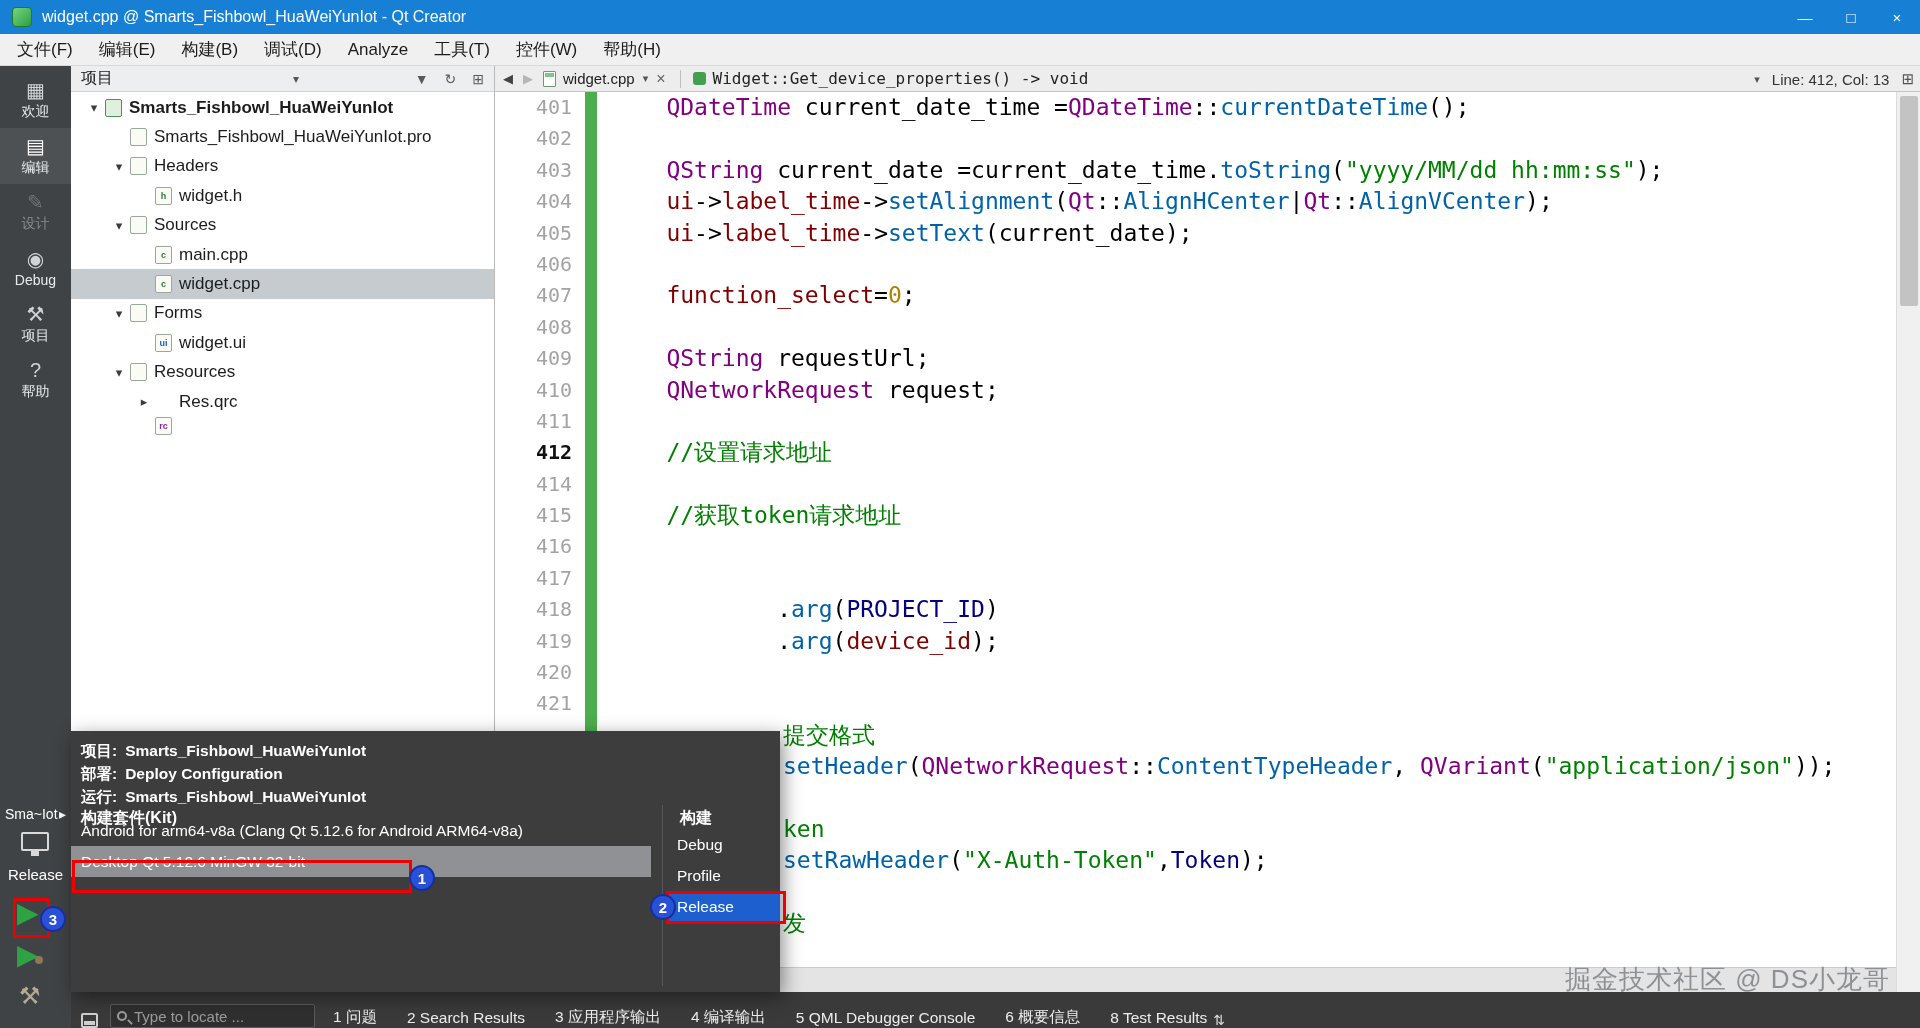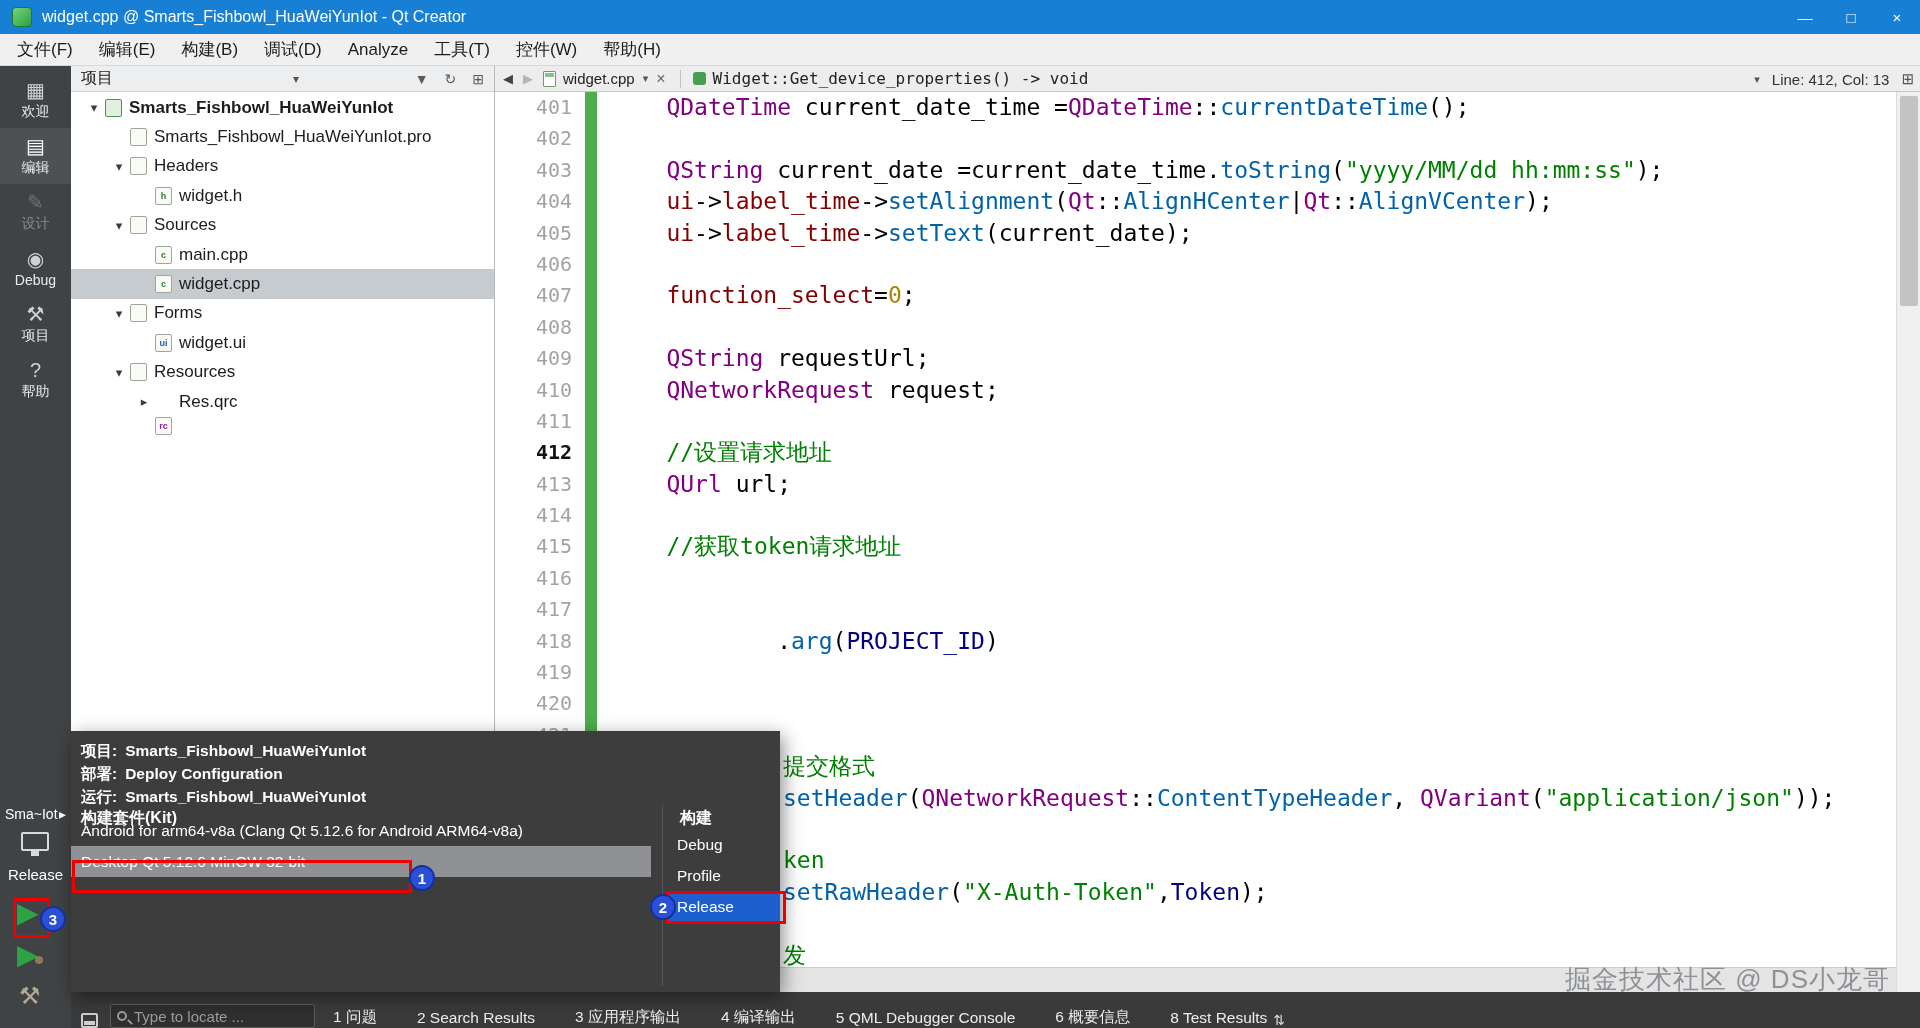--- a/index.html
+++ b/index.html
@@ -104,21 +104,21 @@
   .badge2{left:650px;top:894px}
   .badge3{left:40px;top:906px}
 
   
   .statusbar{position:absolute;left:71px;top:992px;width:1849px;height:36px;background:#3a3a3a;z-index:4;display:flex;align-items:flex-end;color:#ededed}
   .sb-toggle{width:17px;height:15px;border:2px solid #cfcfcf;border-radius:2px;margin:0 12px 0 10px;position:relative;flex:none}
   .sb-toggle::after{content:"";position:absolute;left:1px;right:1px;bottom:1px;height:4px;background:#cfcfcf}
   .locator{width:205px;height:24px;background:#2f2f2f;border:1px solid #5c5c5c;border-radius:2px;display:flex;align-items:center;padding:0 6px;gap:7px;color:#9c9c9c;font-size:15px;flex:none}
   .mag{width:10px;height:10px;border:2px solid #9c9c9c;border-radius:50%;position:relative;flex:none}
   .mag::after{content:"";position:absolute;left:8px;top:8px;width:6px;height:2px;background:#9c9c9c;transform:rotate(45deg)}
-  .sb-panes{display:flex;align-items:center;gap:40px;margin-left:18px;font-size:15.5px}
+  .sb-panes{display:flex;align-items:center;gap:30px;margin-left:18px;font-size:15.5px}
   .sb-pane{white-space:nowrap}
   .sb-arrows{font-size:14px;color:#dcdcdc;margin-left:6px}
 
   .watermark{position:absolute;right:30px;top:962px;font-size:26px;color:#8d9196;z-index:8;letter-spacing:1px}
 </style>
 </head>
 <body>
 
 <div class="screen">
 
@@ -323,25 +323,20 @@
           <span class="line-num">411</span>
           <span class="chg"></span>
           <span class="code-text"></span>
         </div>
         <div class="code-row">
           <span class="line-num cur">412</span>
           <span class="chg"></span>
           <span class="code-text"><span class="tok-pl">    </span><span class="tok-cm">//设置请求地址</span></span>
         </div>
         <div class="code-row">
-          <span class="line-num">413</span>
-          <span class="chg"></span>
-          <span class="code-text"><span class="tok-pl">    </span><span class="tok-ty">QUrl</span><span class="tok-pl"> url;</span></span>
-        </div>
-        <div class="code-row">
           <span class="line-num">414</span>
           <span class="chg"></span>
           <span class="code-text"></span>
         </div>
         <div class="code-row">
           <span class="line-num">415</span>
           <span class="chg"></span>
           <span class="code-text"><span class="tok-pl">    </span><span class="tok-cm">//获取token请求地址</span></span>
         </div>
         <div class="code-row">
@@ -353,20 +348,21 @@
           <span class="chg"></span>
         </div>
         <div class="code-row">
           <span class="line-num">418</span>
           <span class="chg"></span>
           <span class="code-text"><span class="tok-pl">            .</span><span class="tok-fn">arg</span><span class="tok-pl">(</span><span class="tok-mc">PROJECT_ID</span><span class="tok-pl">)</span></span>
         </div>
         <div class="code-row">
           <span class="line-num">419</span>
           <span class="chg"></span>
+          <span class="code-text"><span class="tok-pl">            .</span><span class="tok-fn">arg</span><span class="tok-pl">(</span><span class="tok-fd">device_id</span><span class="tok-pl">);</span></span>
         </div>
         <div class="code-row">
           <span class="line-num">420</span>
           <span class="chg"></span>
           <span class="code-text"></span>
         </div>
         <div class="code-row">
           <span class="line-num">421</span>
           <span class="chg"></span>
           <span class="code-text"></span>

